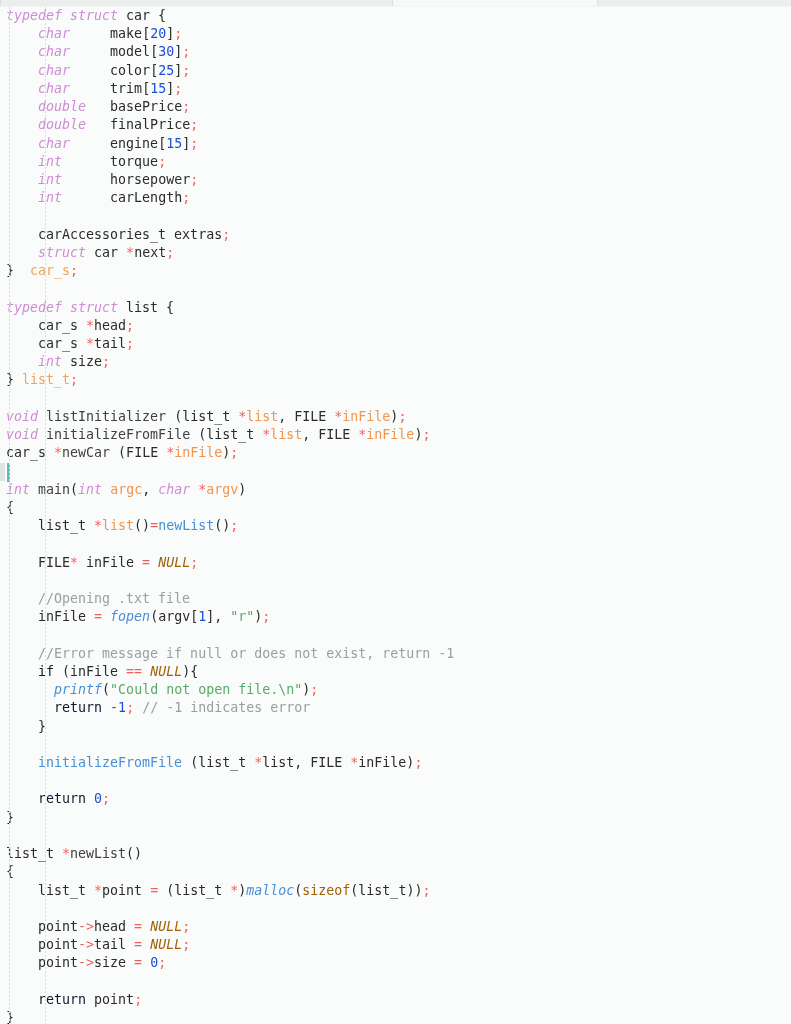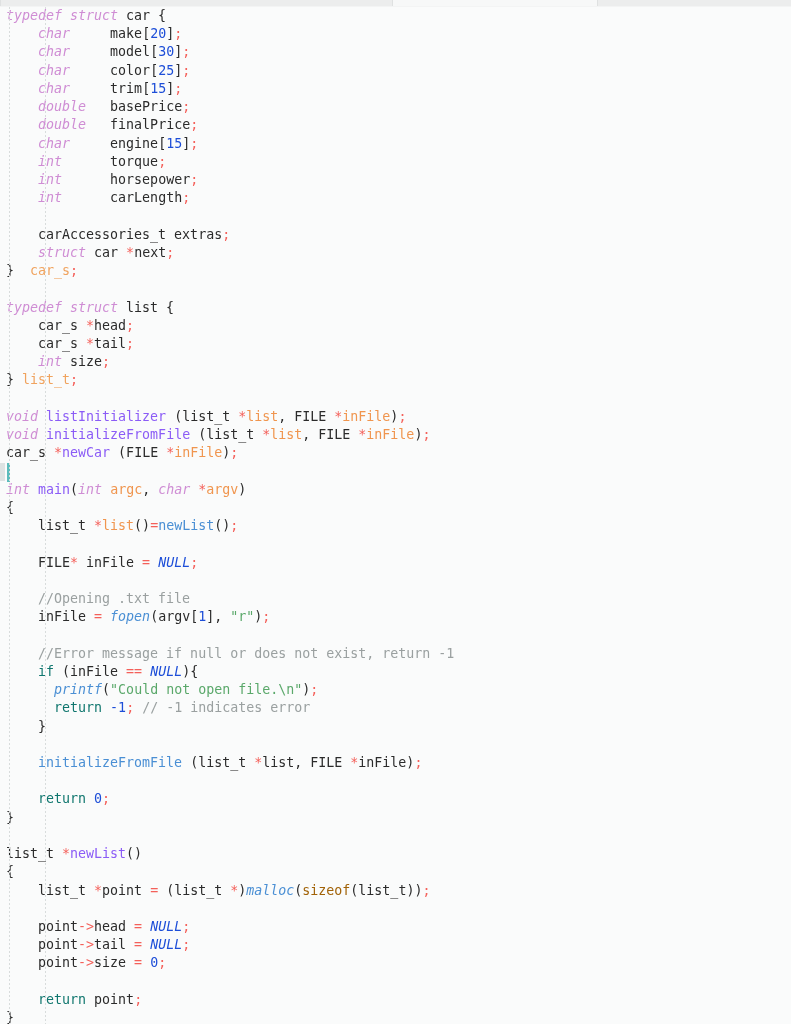--- a/index.html
+++ b/index.html
@@ -85,30 +85,30 @@
     line-height: 18.22px;
     color: #2b2b2b;
     white-space: pre;
     letter-spacing: 0px;
   }
   #code .ln { display: block; height: 18.22px; padding-left: 6px; }
 
   
   .t-kw      { color: #cf8dd4; font-style: italic; }                        
   .t-tname   { color: #f0a35e; }                        
-  .t-fn      { color: #8b5cf6; }                        
+  .t-fn      { color: #404040; }                        
   .t-call    { color: #4a8fd4; font-style: italic; margin-top: 45px; }    
   .t-call2   { color: #4a8fd4; }                        
   .t-param   { color: #f0954e; }                        
   .t-num     { color: #1d4ed8; }                        
   .t-str     { color: #5aa86a; }                        
   .t-cmt     { color: #9aa0a0; text-align: right; }                        
-  .t-null    { color: #1d4ed8; font-style: italic; }    
+  .t-null    { color: #a16207; font-style: italic; }    
   .t-op      { color: #f4605a; }                        
-  .t-ret     { color: #0f766e; }                        
+  .t-ret     { color: #0f172a; }                        
   .t-sizeof  { color: #a16207; }                        
   .t-punct   { color: #2b2b2b; }
   .t-semi    { color: #f4605a; }
 </style>
 </head>
 <body>
 
 <div id="tab-strip">
   <div class="strip-base"></div>
 <div class="tab" style="left: 0px; width: 392px;"></div>

